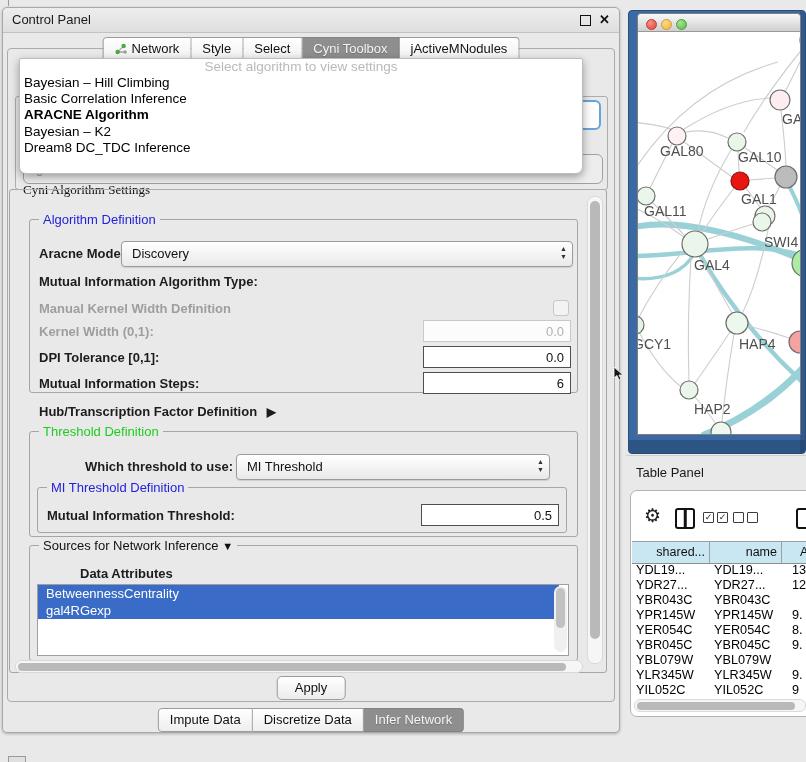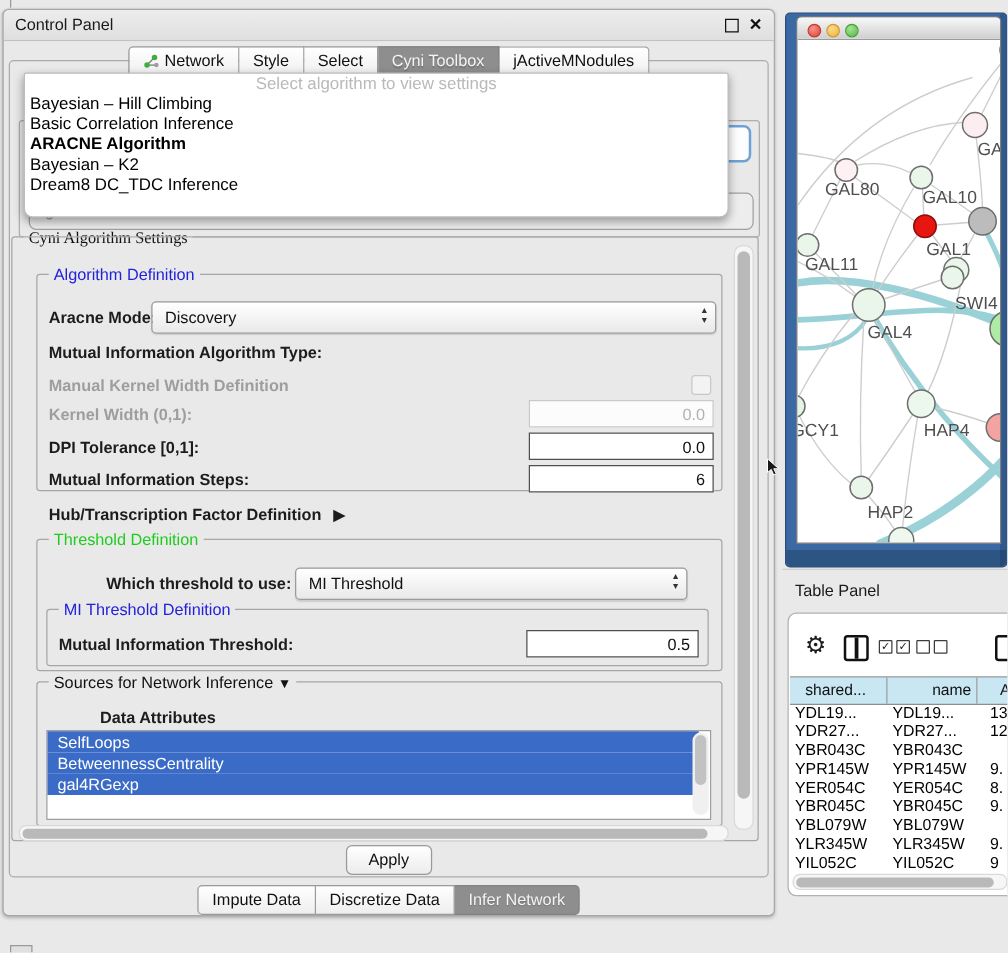--- a/index.html
+++ b/index.html
@@ -192,21 +192,20 @@
     <div class="abs field" style="left:418px;top:496px;width:138px;">0.5</div>
 
     <div class="abs fs" style="left:26px;top:537px;width:547px;height:114px;">
       <span class="fs-legend">
         <span>Sources for Network Inference</span>
         <span style="font-size:11px;">▼</span>
       </span>
     </div>
     <div class="abs lbl" style="left:34px;top:558px;padding-left:43px;">Data Attributes</div>
     <div class="abs" id="attr-list" style="left:34px;top:576px;width:530px;height:70px;">
-      <div class="row">SelfLoops</div>
       <div class="row">BetweennessCentrality</div>
       <div class="row">gal4RGexp</div>
       <div class="abs vtrack" style="right:1px;top:1px;width:13px;height:66px;border:none;background:#f0f0f0;">
         <div class="vthumb" style="top:2px;height:40px;background:#c2c2c2;"></div>
       </div>
     </div>
     <div class="abs htrack" style="left:12px;top:652px;width:566px;height:11px;">
       <div class="hthumb" style="left:2px;width:548px;"></div>
     </div>
 
@@ -320,21 +319,21 @@
     <div class="abs tb-ico colsplit" style="left:44px;">
         <i></i>
       </div>
     <div class="abs tb-ico cbx" style="left:72px;top:21px;">✓</div>
     <div class="abs tb-ico cbx" style="left:86px;top:21px;">✓</div>
     <div class="abs tb-ico cbx" style="left:102px;top:21px;"></div>
     <div class="abs tb-ico cbx" style="left:116px;top:21px;"></div>
     <div class="abs tb-ico fileico" style="left:165px;"></div>
 
     <div class="abs" id="thead">
-      <div class="hc" style="width:78px;text-align:center;padding-right:4px;">shared...</div>
+      <div class="hc" style="width:78px;text-align:right;padding-right:4px;">shared...</div>
       <div class="hc" style="width:72px;text-align:right;padding-right:4px;">name</div>
       <div class="hc" style="width:49px;text-align:left;padding-left:18px;border-right:none;">A</div>
     </div>
 
     <div class="abs" id="tbody">
       <div class="tr">
         <div class="td" style="width:78px;padding-left:4px;">YDL19...</div>
         <div class="td" style="width:72px;padding-left:4px;">YDL19...</div>
         <div class="td" style="width:49px;padding-left:10px;">13</div>
       </div>

